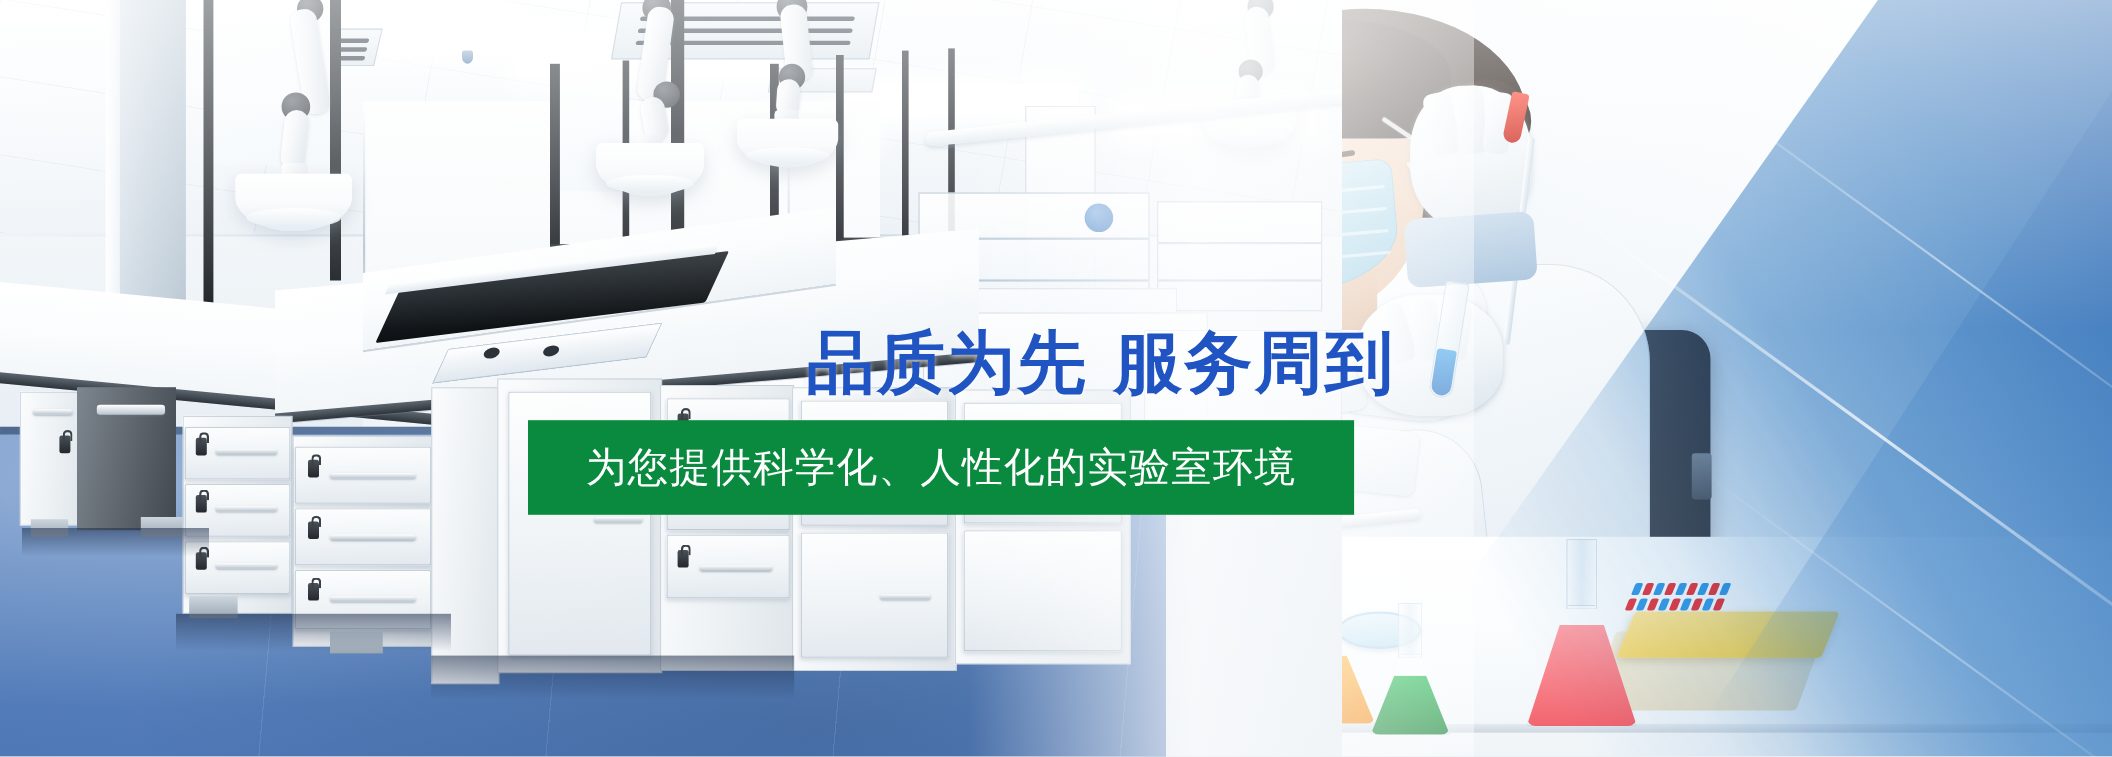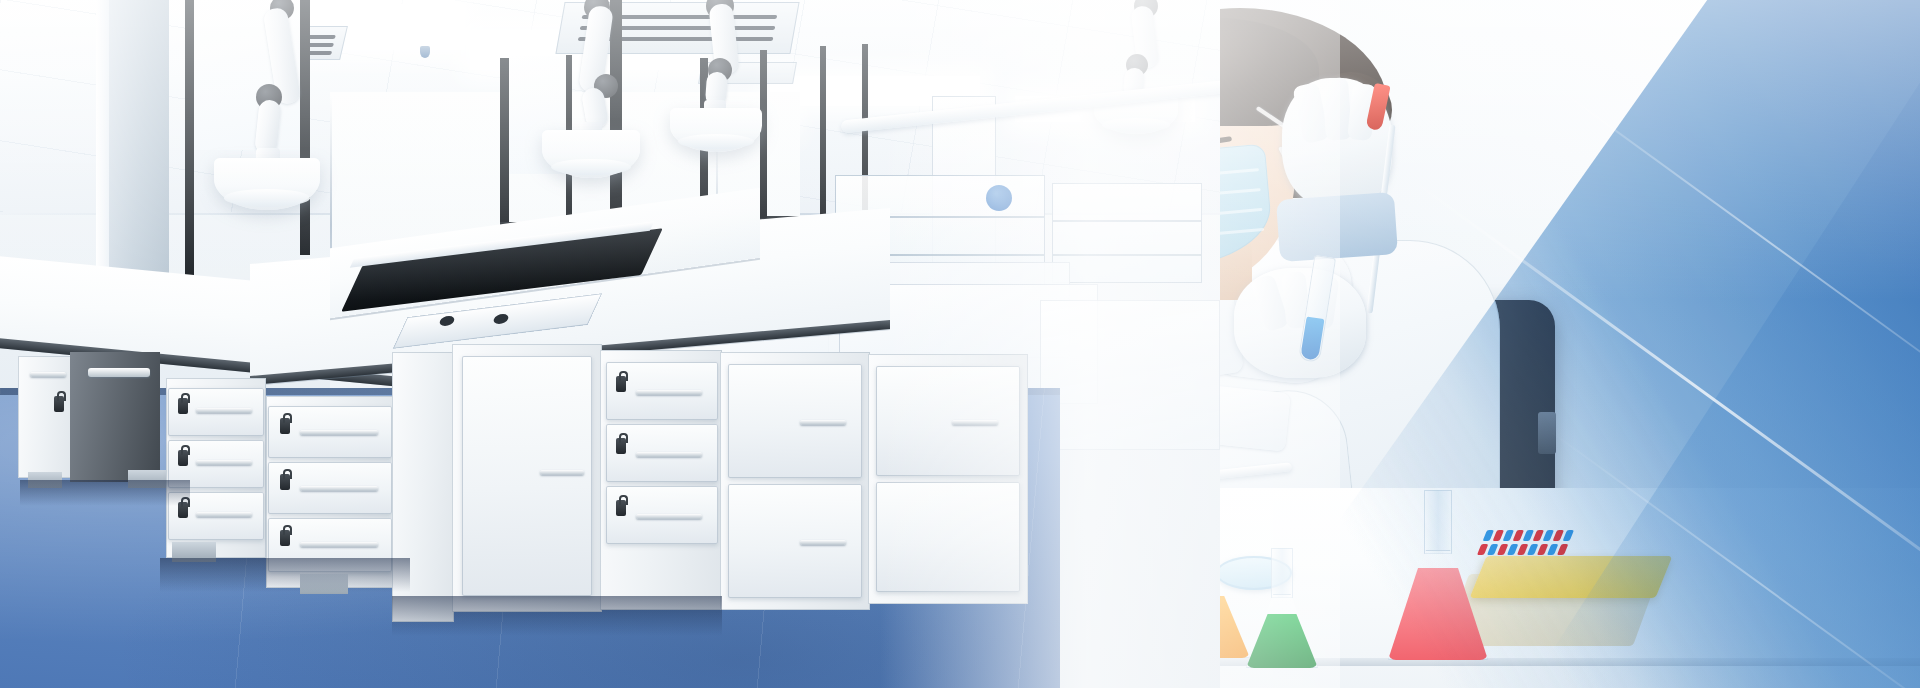--- a/index.html
+++ b/index.html
@@ -552,16 +552,20 @@
     <div class="streak" style="left:180px;top:170px;width:760px;height:3px;transform:rotate(36deg);opacity:.85;"></div>
     <div class="streak" style="left:300px;top:60px;width:620px;height:2px;transform:rotate(36deg);opacity:.55;"></div>
     <div class="streak" style="left:330px;top:430px;width:520px;height:2px;transform:rotate(36deg);opacity:.4;"></div>
   </div>
 
   <div class="blendFade"></div>
   <div class="topWash"></div>
 
   <div class="copy">
 
-
+    <div class="headline">品质为先 服务周到</div>
+
+    <div class="subbar">
+      <span>为您提供科学化、人性化的实验室环境</span>
+    </div>
   </div>
 
 </div>
 
 </body></html>

